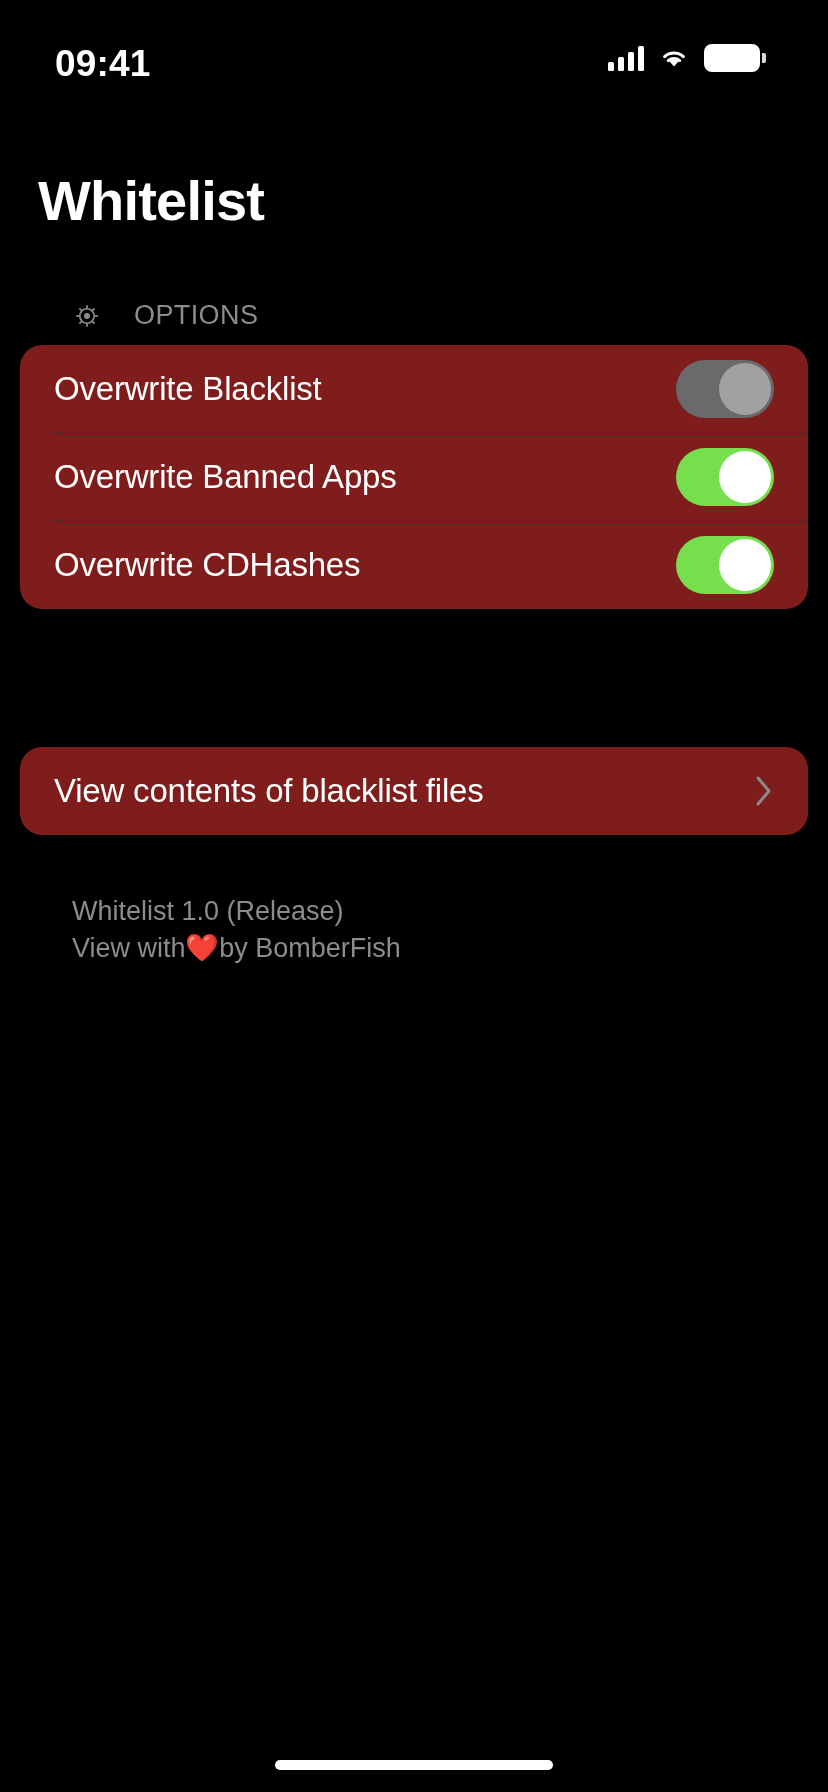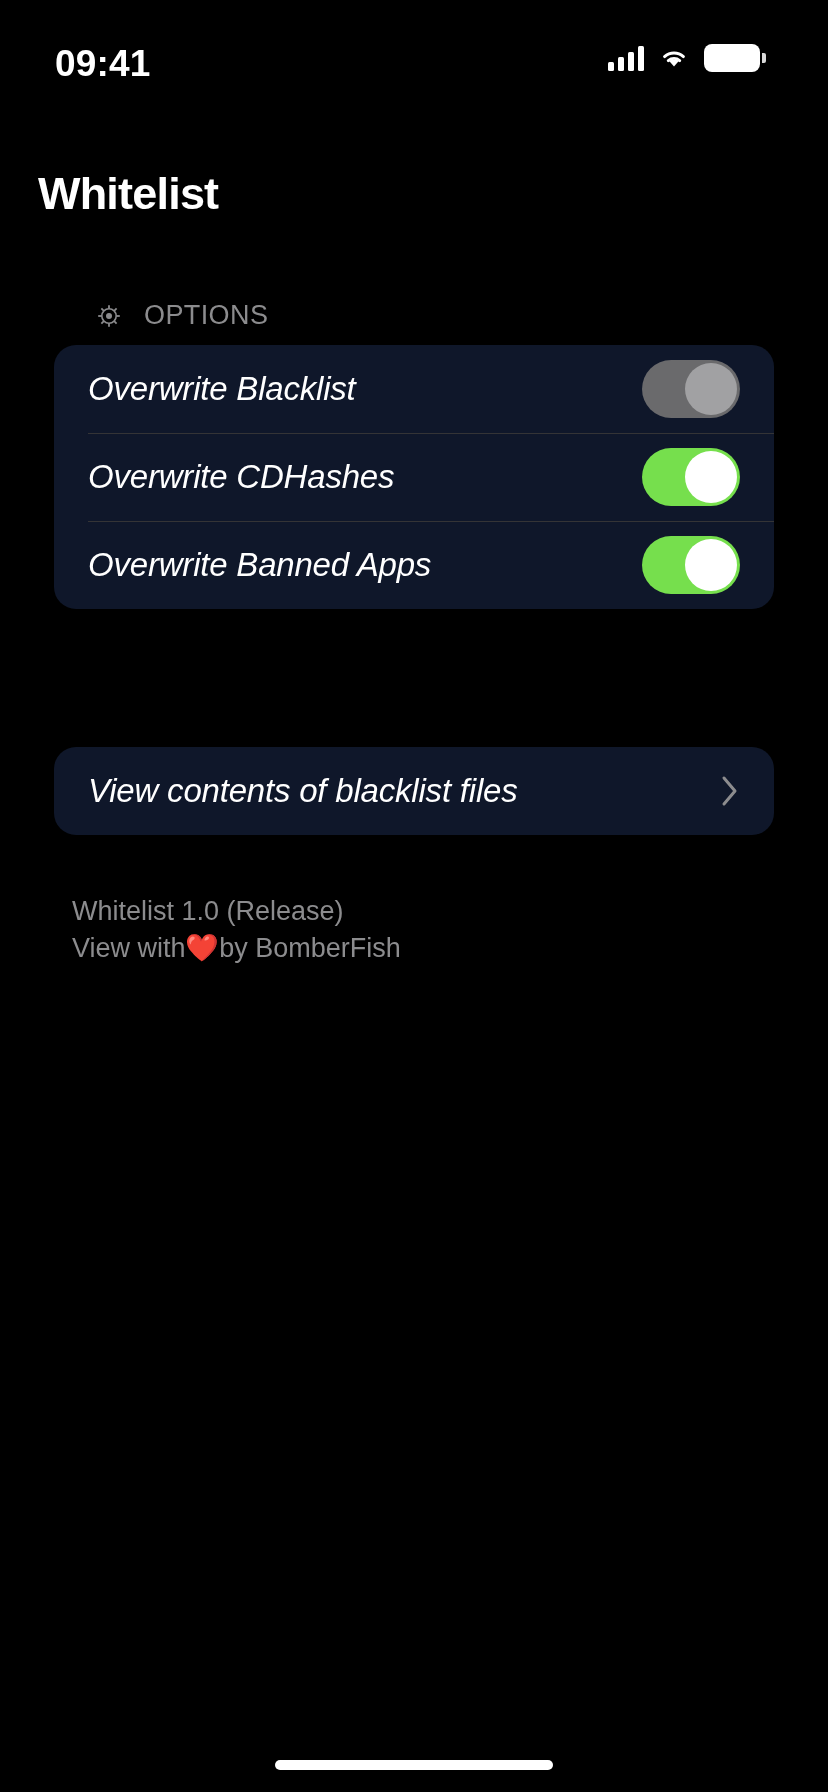--- a/index.html
+++ b/index.html
@@ -36,37 +36,37 @@
   }
   .battery .pct { color:#000; font-size:19px; font-weight:700; letter-spacing:-0.5px;margin-top:48px; }
   .battery .tip {
     width:4px; height:10px; background:#fff; border-radius:0 2px 2px 0;
     margin-left:2px; opacity:.85;
   }
 
   
   .page-title {
     position:absolute; left:38px; top:168px;
-    color:#fff; font-size:45px; font-weight:700; letter-spacing:-0.8px;
+    color:#fff; font-size:56px; font-weight:700; letter-spacing:-0.8px;
   }
 
   
   .content { position:absolute; top:300px; left:0; width:828px; }
 
   .section { margin-bottom:0; }
 
   .section-header {
-    display:flex; align-items:center; gap:20px;
+    display:flex; align-items:center; gap:32px;
     padding:0 0 14px 72px;
-    color:#8c8c8e; font-size:27px; letter-spacing:.4px;margin-left:22px;
+    color:#8c8c8e; font-size:27px; letter-spacing:.4px;
   }
   .section-header .hicon { width:30px; height:30px; display:block; flex:0 0 30px; }
 
   .card {
-    margin:0 54px; background:#0f172a; border-radius:22px; overflow:hidden;font-style:italic;
+    margin:0 20px; background:#7f1d1d; border-radius:22px; overflow:hidden;
   }
   .row {
     position:relative; display:flex; align-items:center;
     height:88px; padding:0 34px;
   }
   .row + .row::before {
     content:""; position:absolute; top:0; left:34px; right:0;
     height:1px; background:#343436;
   }
   .row-label { color:#fff; font-size:33px; letter-spacing:-0.2px; flex:1; }
@@ -161,28 +161,28 @@
       <div class="card">
 
         <div class="row">
           <span class="row-label">Overwrite Blacklist</span>
           <div class="toggle off">
             <div class="knob"></div>
           </div>
         </div>
 
         <div class="row">
-          <span class="row-label">Overwrite CDHashes</span>
+          <span class="row-label">Overwrite Banned Apps</span>
           <div class="toggle on">
             <div class="knob"></div>
           </div>
         </div>
 
         <div class="row">
-          <span class="row-label">Overwrite Banned Apps</span>
+          <span class="row-label">Overwrite CDHashes</span>
           <div class="toggle on">
             <div class="knob"></div>
           </div>
         </div>
 
       </div>
     </div>
 
     <div class="gap-lg"></div>
 

